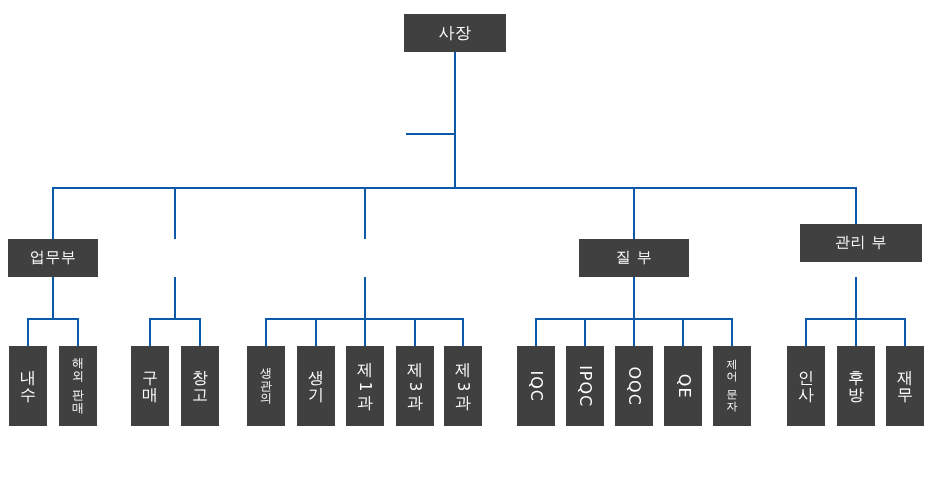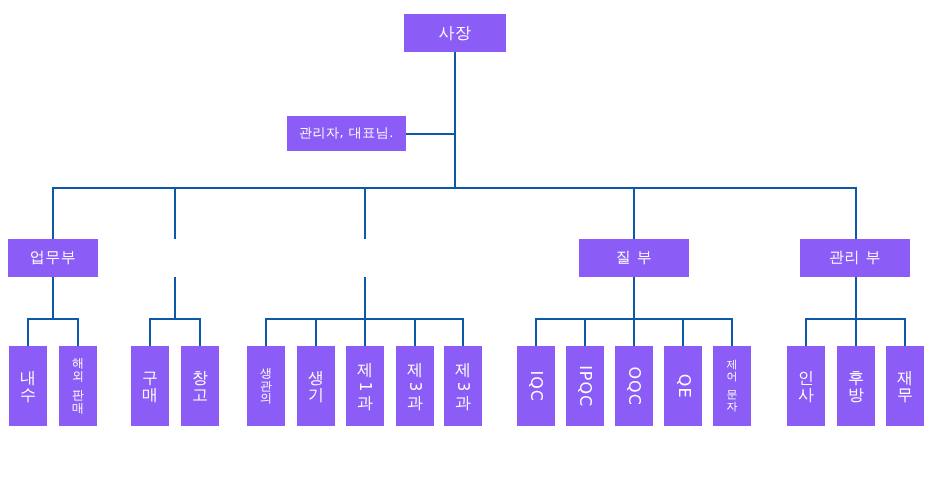--- a/index.html
+++ b/index.html
@@ -24,21 +24,21 @@
   .line {
     position: absolute;
     background: #0B59A8;
   }
   .line.v { width: 2px; }
   .line.h { height: 2px; }
 
   
   .node {
     position: absolute;
-    background: #8b5cf6;
+    background: #404040;
     color: #ffffff;
     box-sizing: border-box;
     display: flex;
     align-items: center;
     justify-content: center;
     text-align: center;
     line-height: 1.15;
   }
   
   .node.horiz {
@@ -91,40 +91,37 @@
 <body>
 
 <div id="org-chart">
 
   <div class="node horiz top" style="left:404px; top:14px; width:102px; height:38px;">
     <span>사장</span>
   </div>
 
   <div class="line v" style="left:454px; top:52px; width:2px; height:136px;"></div>
 
-  <div class="node horiz manager" style="left:287px; top:116px; width:119px; height:35px;">
-    <span>관리자, 대표님.</span>
-  </div>
   <div class="line h" style="left:406px; top:133px; width:49px; height:2px;"></div>
 
   <div class="line h" style="left:52px; top:187px; width:805px; height:2px;"></div>
 
   <div class="line v" style="left:52px; top:187px; width:2px; height:52px;"></div>
   <div class="line v" style="left:174px; top:187px; width:2px; height:52px;"></div>
   <div class="line v" style="left:364px; top:187px; width:2px; height:52px;"></div>
   <div class="line v" style="left:633px; top:187px; width:2px; height:52px;"></div>
   <div class="line v" style="left:855px; top:187px; width:2px; height:52px;"></div>
 
   <div class="node horiz dept" style="left:8px; top:239px; width:90px; height:38px;">
     <span>업무부</span>
   </div>
   <div class="node horiz dept" style="left:579px; top:239px; width:110px; height:38px;">
     <span>질 부</span>
   </div>
-  <div class="node horiz dept" style="left:800px; top:239px; width:110px; height:38px;">
+  <div class="node horiz dept" style="left:800px; top:224px; width:122px; height:38px;">
     <span>관리 부</span>
   </div>
 
   <div class="line v" style="left:52px; top:277px; width:2px; height:41px;"></div>
   <div class="line h" style="left:27px; top:318px; width:52px; height:2px;"></div>
   <div class="line v" style="left:27px; top:318px; width:2px; height:28px;"></div>
   <div class="line v" style="left:77px; top:318px; width:2px; height:28px;"></div>
 
   <div class="line v" style="left:174px; top:277px; width:2px; height:41px;"></div>
   <div class="line h" style="left:149px; top:318px; width:52px; height:2px;"></div>

